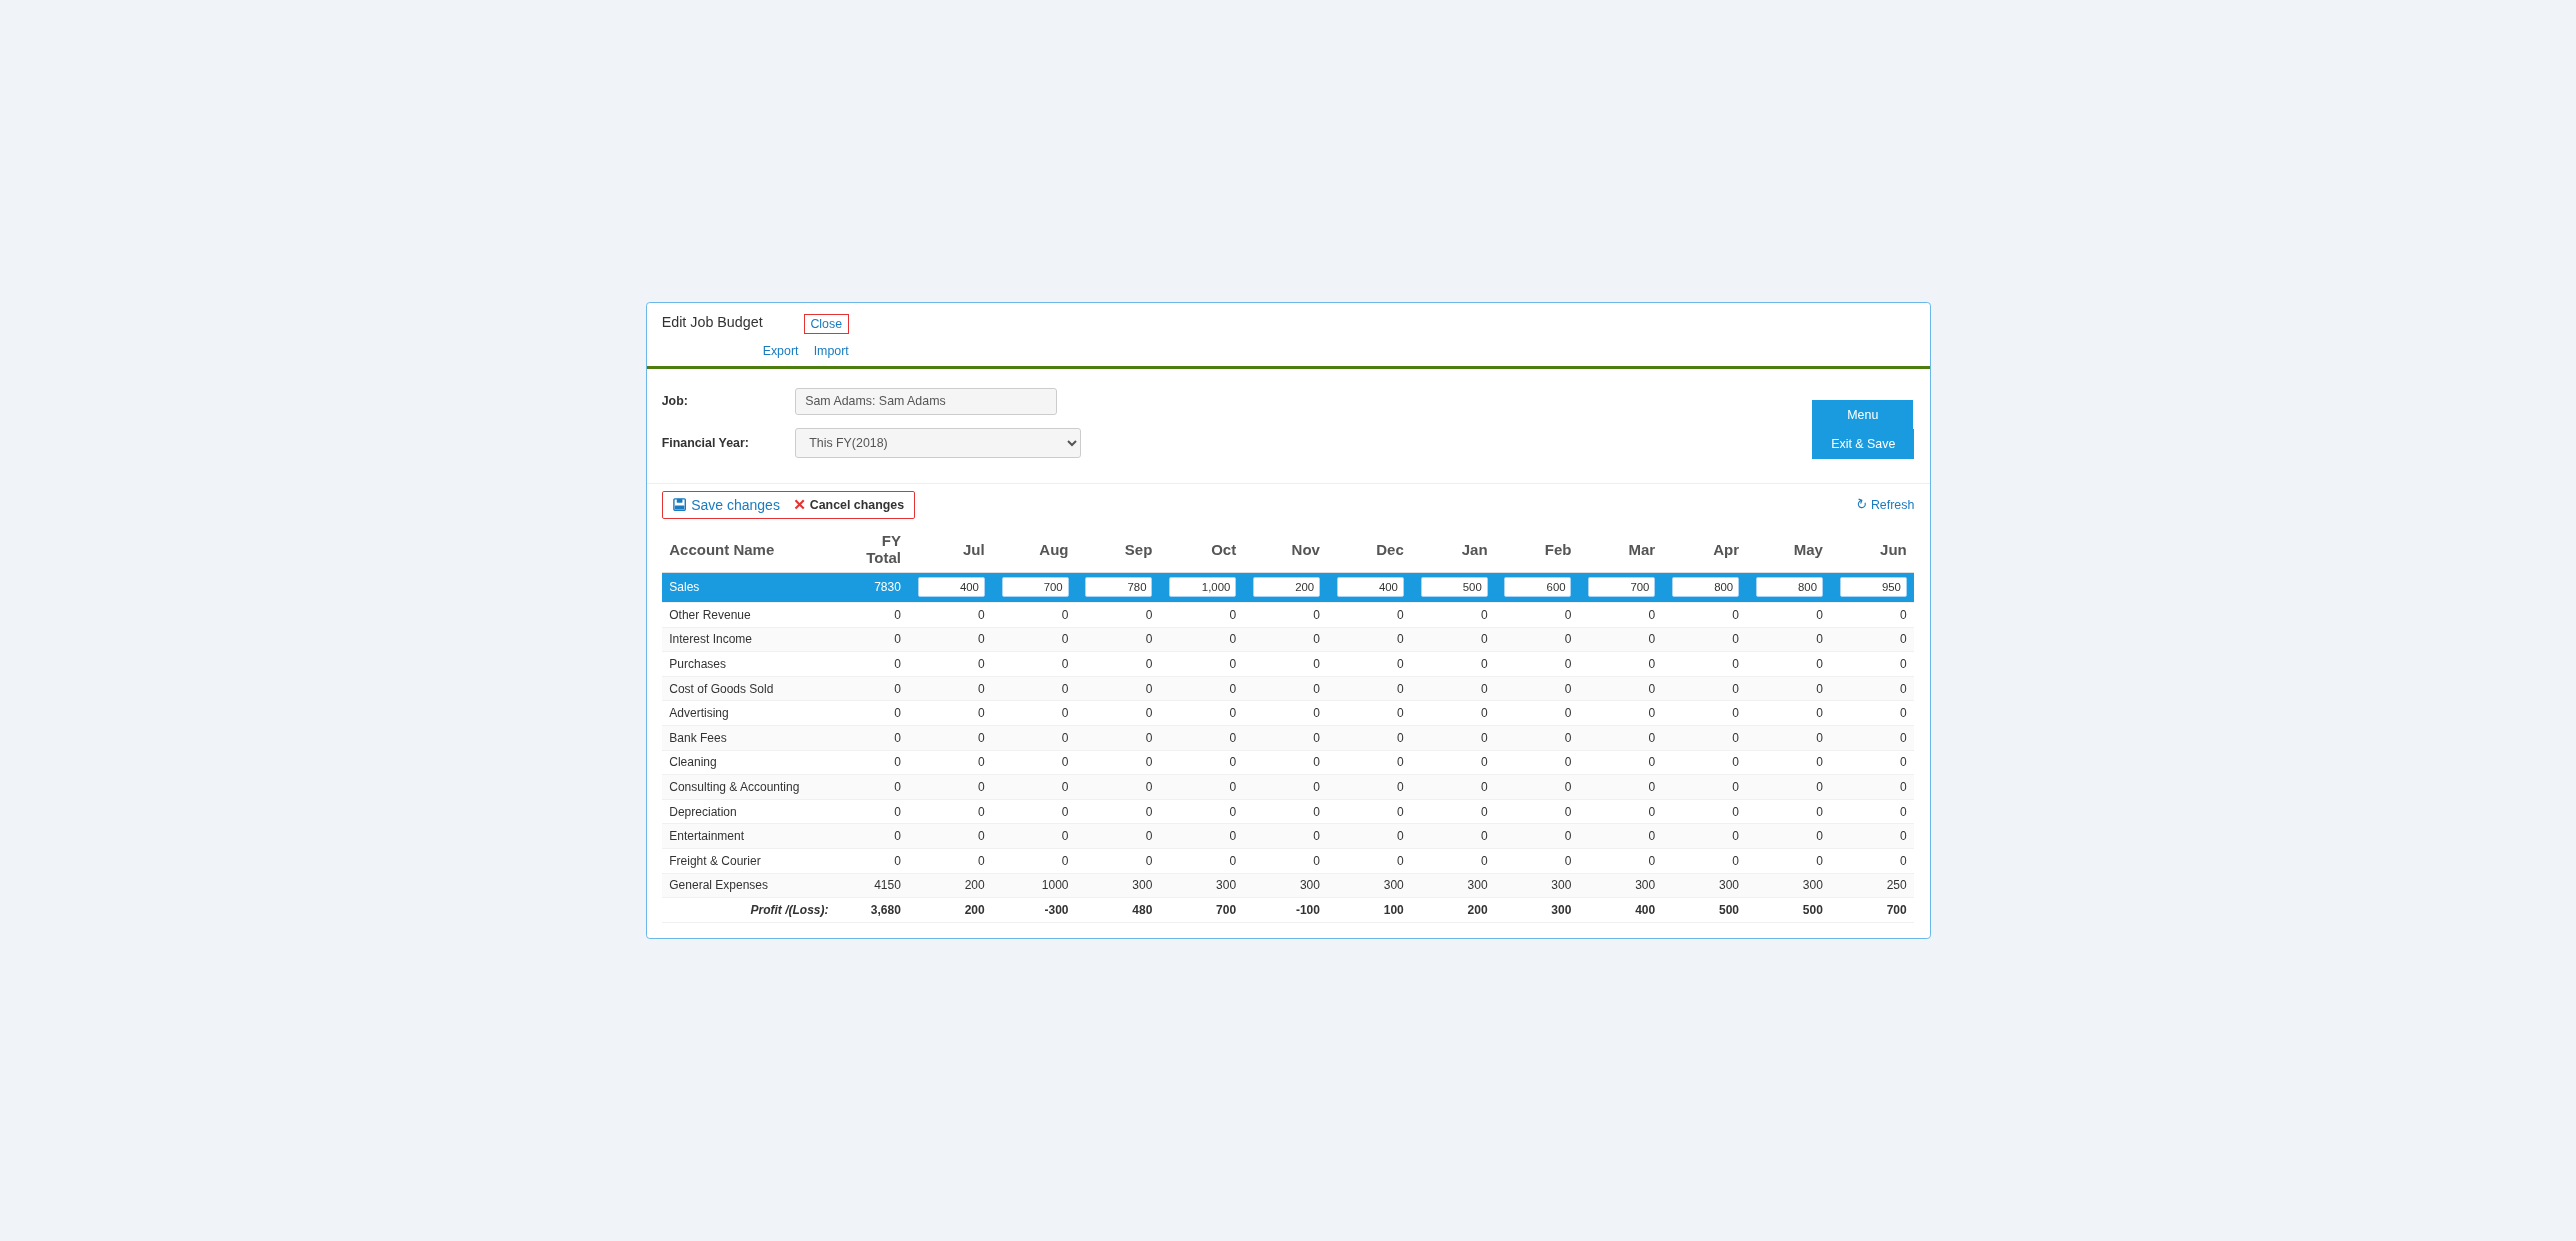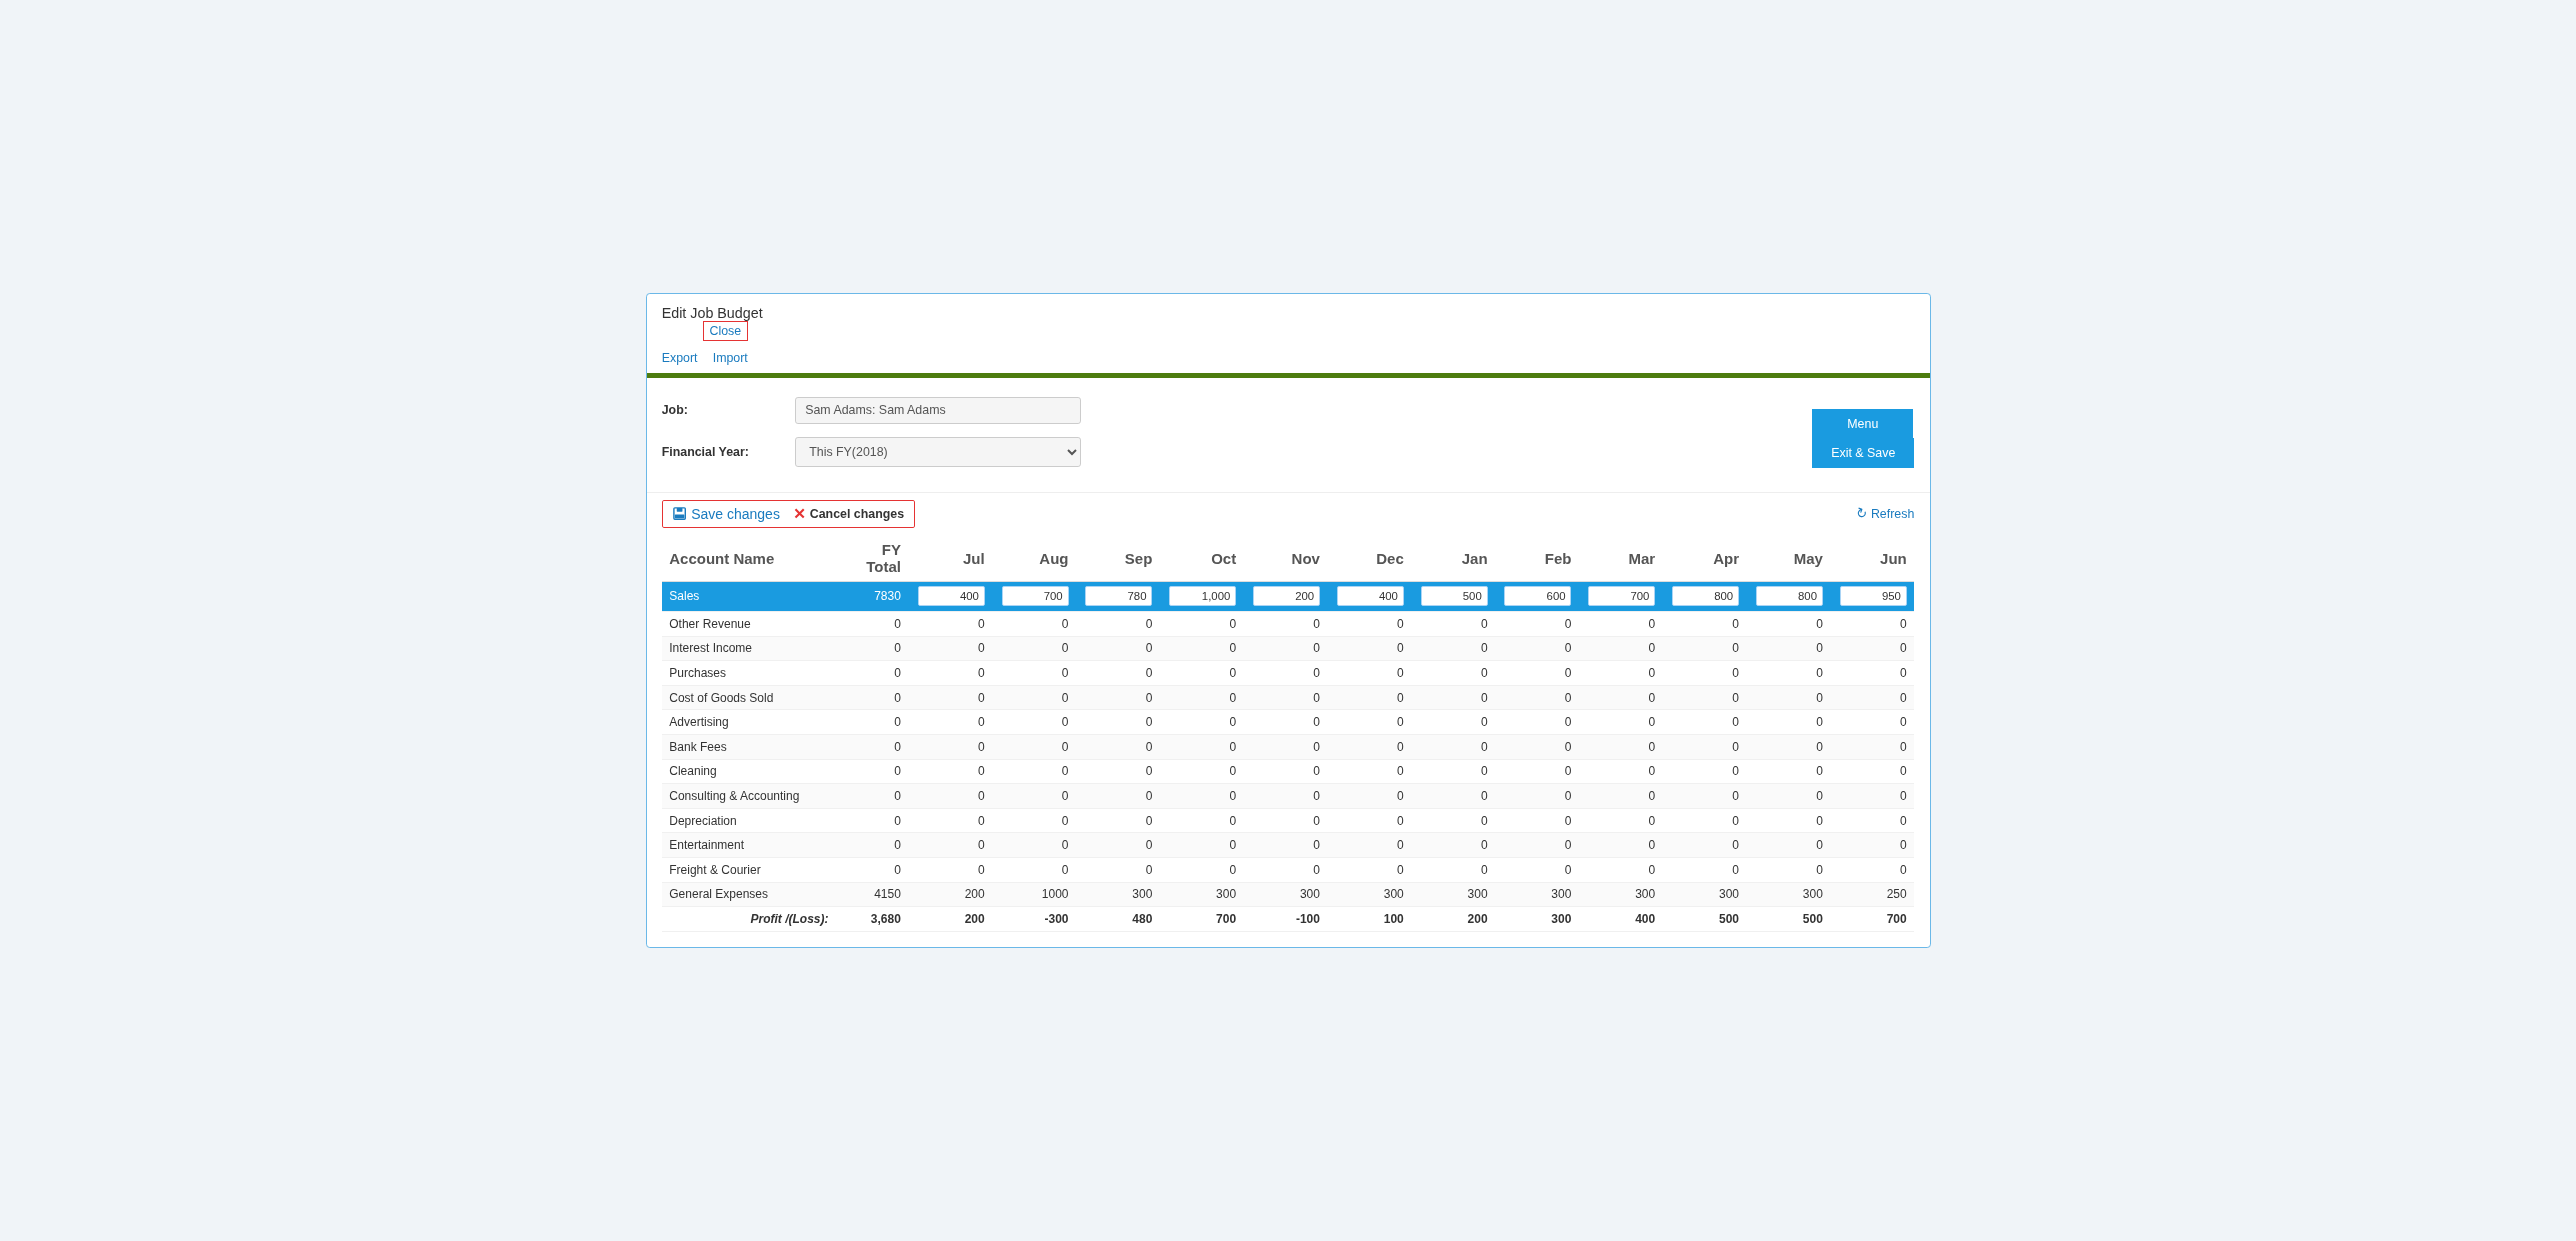--- a/index.html
+++ b/index.html
@@ -16,25 +16,24 @@
     .window {
       background: #fff;
       border: 1.9px solid #6bb8e8;
       border-radius: 3.8px;
       width: 1285px;
       padding: 0;
       position: relative;
     }
     .top-bar {
       display: flex;
-      justify-content: space-between;
+      justify-content: flex-start;
       align-items: flex-start;
       padding: 11.4px 15.2px 7.6px 15.2px;
-      border-bottom: 5px solid #4d7c0f;
-      flex-direction: column;
+      border-bottom: 3px solid #4d7c0f;
     }
     .page-title {
       font-size: 14.3px;
       color: #333;
       font-weight: 400;
     }
     .top-right-btns {
       display: flex;
       flex-direction: column;
       align-items: flex-end;
@@ -79,21 +78,21 @@
       width: 133px;
       min-width: 133px;
     }
     .form-input {
       border: 1px solid #ccc;
       border-radius: 2.9px;
       padding: 5.7px 9.5px;
       font-size: 12.4px;
       color: #555;
       background: #f5f5f5;
-      width: 286px;
+      width: 262px;
       outline: none;
     }
     .form-select {
       border: 1px solid #ccc;
       border-radius: 2.9px;
       padding: 5.7px 9.5px;
       font-size: 12.4px;
       color: #555;
       background: #f5f5f5;
       width: 286px;

